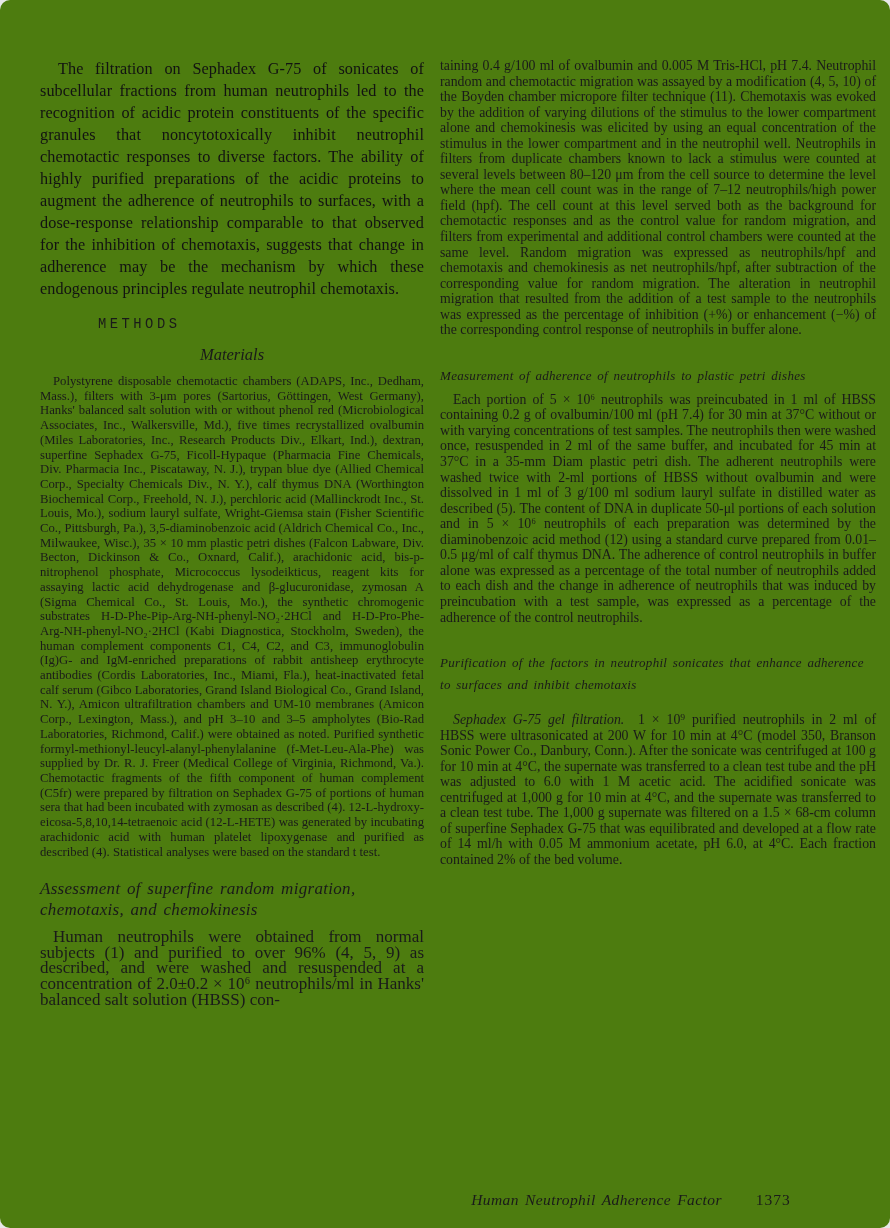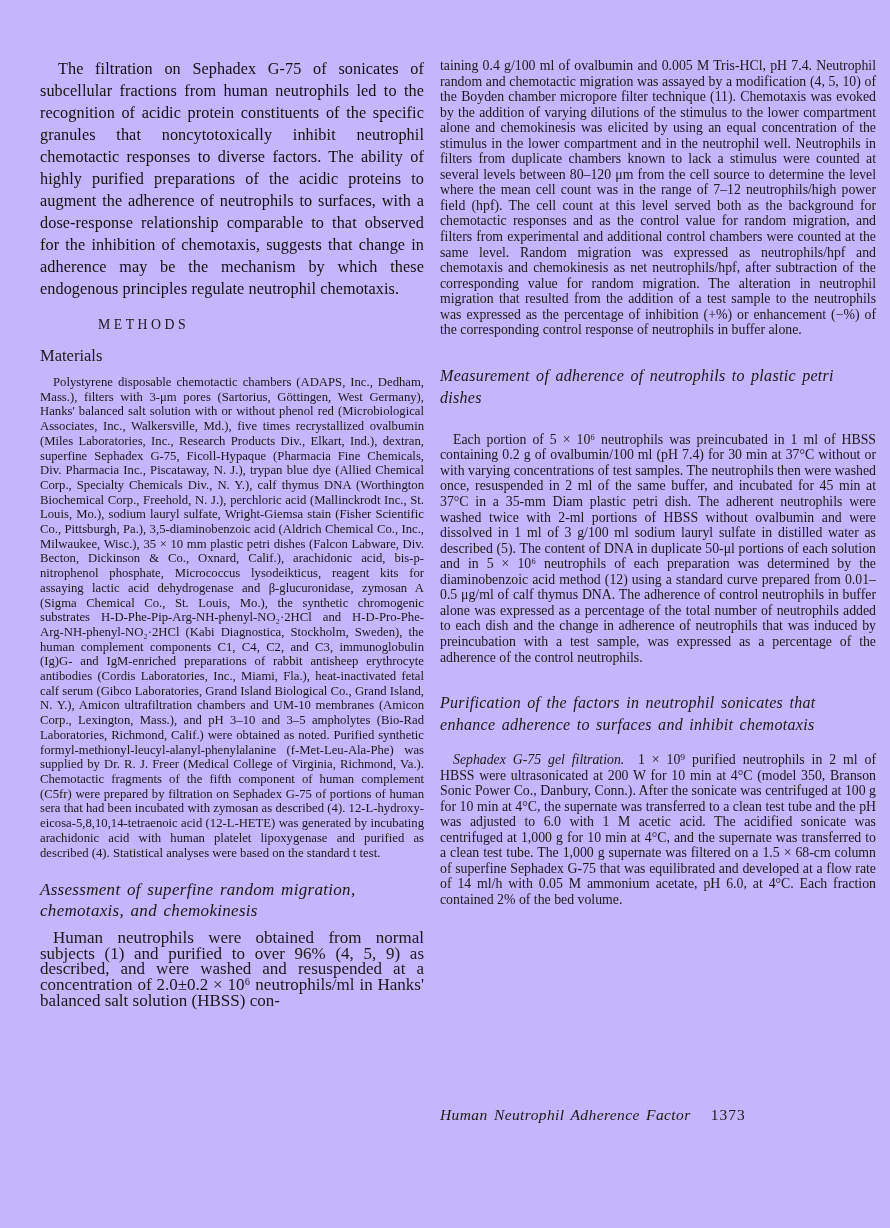--- a/index.html
+++ b/index.html
@@ -5,24 +5,25 @@
   html, body {
     margin: 0;
     padding: 0;
     background: #e8e8e8;
   }
   .page {
     position: relative;
     width: 890px;
     height: 1228px;
     margin: 0 auto;
-    background: #c4b5fd;
+    background: #4d7c0f;
     color: #1a1a1a;
     font-family: "Liberation Serif", "DejaVu Serif", serif;
     overflow: hidden;
+    border-radius: 10px;
   }
   .col {
     position: absolute;
     top: 58px;
   }
   .col-left  { left: 40px;  width: 384px; }
   .col-right { left: 440px; width: 436px; }
 
   p { margin: 0; }
 
@@ -32,71 +33,74 @@
     text-align: justify;
     text-indent: 18px;
     color: #121212;
     letter-spacing: 0.1px;
   }
   .methods-head {
     margin: 17px 0 0 58px;
     font-size: 13.8px;
     font-weight: normal;
     letter-spacing: 3.5px;
+    font-family: Liberation Mono, monospace;
   }
   .materials-head {
     margin: 13px 0 0 0;
     font-size: 16.5px;
+    font-style: italic;
     font-weight: normal;
+    text-align: center;
   }
   .small-body {
     margin-top: 9px;
     font-size: 12.7px;
     line-height: 14.7px;
     text-align: justify;
     text-indent: 13px;
   }
   .section-head {
     margin: 20px 0 0 0;
     font-size: 17px;
     line-height: 20.5px;
     font-style: italic;
     font-weight: normal;
     letter-spacing: 0.3px;
     word-spacing: 2px;
   }
   .col-right .section-head {
     margin-top: 27px;
-    font-size: 16px;
+    font-size: 13px;
     line-height: 22px;
   }
   .body {
     font-size: 17px;
     line-height: 15.6px;
     text-align: justify;
   }
   .col-right .body {
     font-size: 13.8px;
     line-height: 15.55px;
   }
   .indent { text-indent: 13px; }
   .after-head { margin-top: 9px; }
-  .col-right .after-head { margin-top: 23px; }
+  .col-right .after-head { margin-top: 5px; }
   .col-right .after-head-tight { margin-top: 16px; }
   .lead-ital { font-style: italic; }
 
   .footer {
     position: absolute;
-    top: 1106px;
+    top: 1191px;
     left: 440px;
     width: 382px;
     display: flex;
-    justify-content: flex-start;
+    justify-content: center;
     align-items: baseline;
-    gap: 20px;
+    gap: 34px;
     font-size: 15.5px;
   }
   .footer-title {
     font-style: italic;
     letter-spacing: 0.4px;
     word-spacing: 2px;
   }
   .footer-page {
     letter-spacing: 1px;
   }

